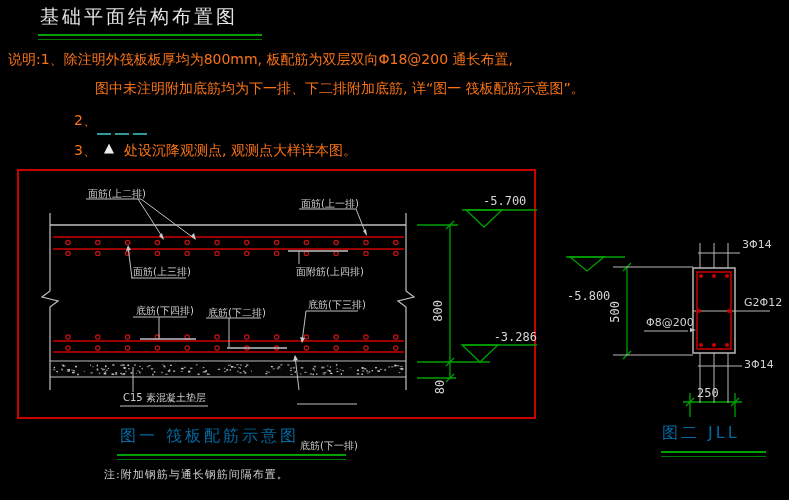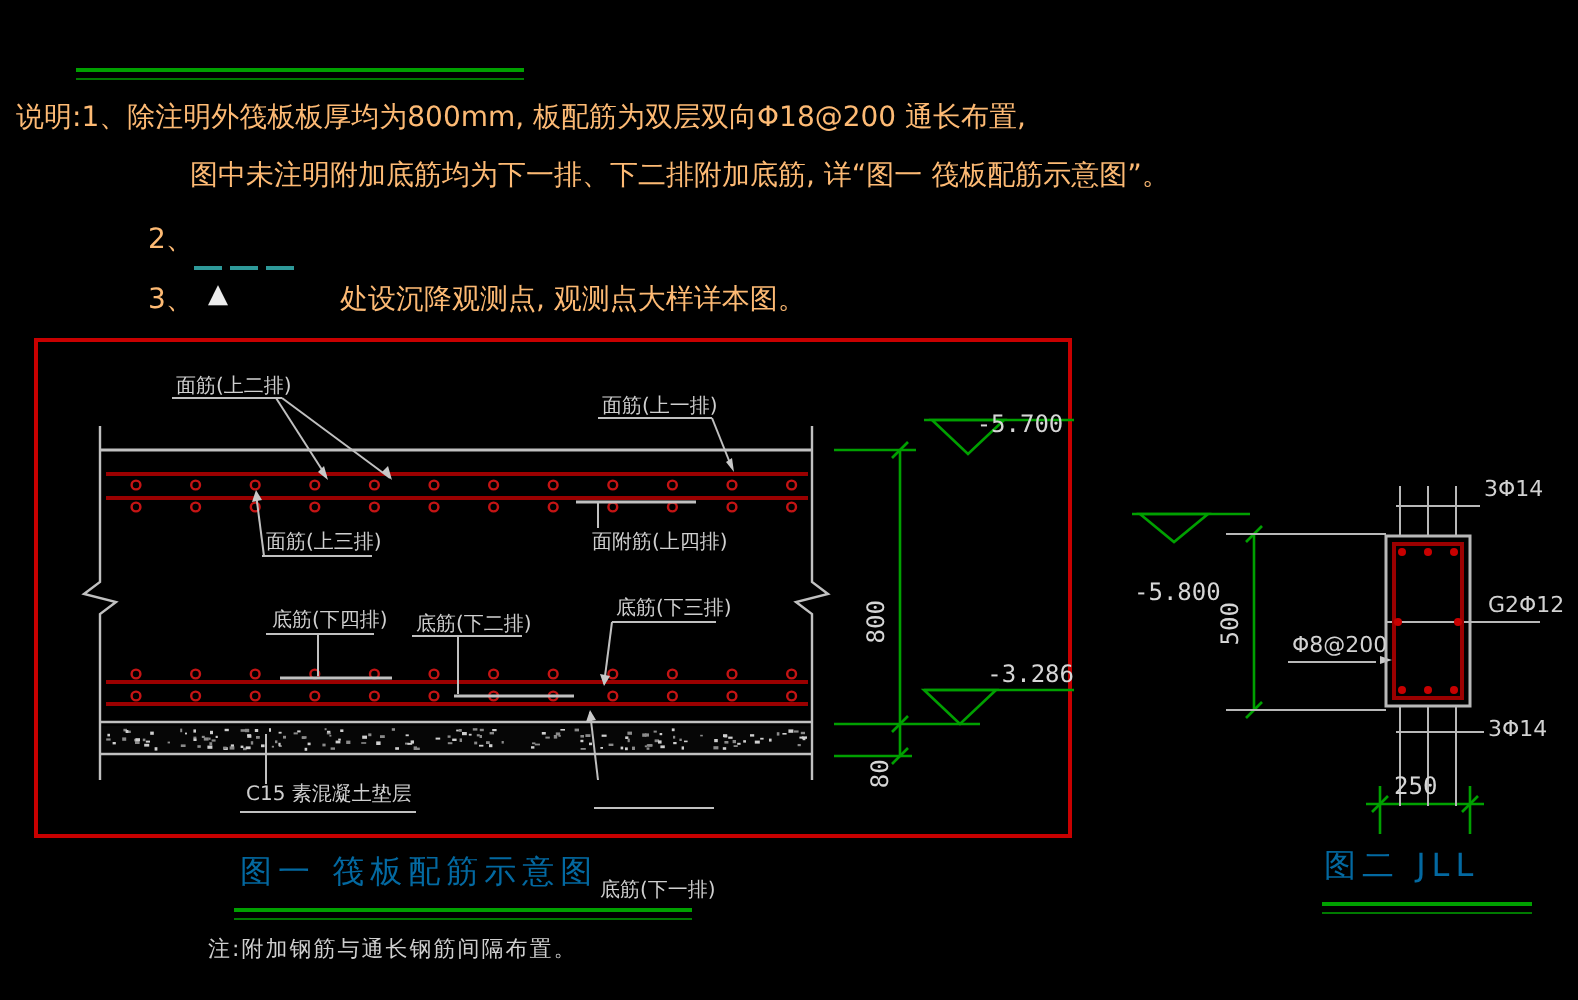--- a/index.html
+++ b/index.html
@@ -2,42 +2,42 @@
 <html><head>
 <meta charset="utf-8">
 <style>
   html,body{margin:0;padding:0;background:#000;}
   #viewport{position:relative;width:789px;height:500px;background:#000;overflow:hidden;
             font-family:"DejaVu Sans",sans-serif;}
   .txt{position:absolute;color:#d6d6d6;white-space:nowrap;line-height:1.15;}
   #title{left:40px;top:6px;font-size:19px;letter-spacing:3px;color:#e4e4e4;}
   .dul{position:absolute;height:3px;border-top:2px solid #00a000;border-bottom:1px solid #007a00;}
   #ul-title{left:38px;top:34px;width:224px;}
-  .note{font-size:14px;color:#fdba74;}
+  .note{font-size:14px;color:#f97316;}
   #n1{left:8px;top:51px;}
   #n1b{left:95px;top:80px;}
   #n2num{left:74px;top:112px;}
   #n2dash{position:absolute;left:97px;top:120px;width:56px;height:3px;}
   #n2dash i{display:inline-block;width:14px;height:2.5px;background:#2e9999;margin-right:4px;}
   #n2text{left:153px;top:112px;}
   #n3num{left:74px;top:142px;}
   #n3tri{left:104px;top:141px;color:#ececec;font-size:13px;}
-  #n3text{left:124px;top:142px;margin-left:46px;}
+  #n3text{left:124px;top:142px;}
   .lbl{font-size:10px;color:#cfcfcf;}
   #lb-top2{left:88px;top:188px;}
   #lb-top1{left:301px;top:198px;}
   #lb-top3{left:133px;top:266px;}
   #lb-top4{left:296px;top:266px;}
   #lb-bot4{left:136px;top:305px;}
   #lb-bot2{left:208px;top:307px;}
   #lb-bot3{left:308px;top:299px;}
   #lb-bot1{left:300px;top:392px;margin-top:48px;}
   #lb-cushion{left:123px;top:392px;}
   .dimtxt{font-size:12px;color:#d6d6d6;font-family:"DejaVu Sans Mono",monospace;}
-  #el-570{left:483px;top:206px;width:54px;text-align:center;}
+  #el-570{left:483px;top:195px;width:54px;text-align:left;}
   #el-650{left:483px;top:331px;width:54px;text-align:right;}
   #el-580{left:567px;top:242px;margin-top:48px;}
   .rot{transform:rotate(-90deg);transform-origin:center;text-align:center;}
   #dim-800{left:423px;top:304px;width:32px;}
   #dim-80{left:428px;top:380px;width:26px;}
   #dim-500{left:600px;top:305px;width:32px;}
   #dim-250{left:697px;top:387px;width:32px;text-align:left;}
   .f2lbl{font-size:11px;color:#d2d2d2;}
   #lb-3d14t{left:742px;top:239px;}
   #lb-g2{left:744px;top:297px;}
@@ -376,20 +376,21 @@
         <circle cx="714" cy="276" r="2"></circle>
         <circle cx="727" cy="276" r="2"></circle>
       <circle cx="701" cy="345" r="2"></circle>
         <circle cx="714" cy="345" r="2"></circle>
         <circle cx="727" cy="345" r="2"></circle>
       <circle cx="699" cy="311" r="2"></circle>
         <circle cx="729" cy="311" r="2"></circle>
     </g>
   </svg>
 
+  <div class="txt" id="title">基础平面结构布置图</div>
   <div class="dul" id="ul-title"></div>
 
   <div class="txt note" id="n1"><span>说明:1、</span><span>除注明外筏板板厚均为800mm, 板配筋为双层双向Φ18@200 通长布置,</span></div>
   <div class="txt note" id="n1b">图中未注明附加底筋均为下一排、下二排附加底筋, 详“图一 筏板配筋示意图”。</div>
   <div class="txt note" id="n2num">2、</div>
   <div id="n2dash"><i></i><i></i><i></i></div>
   <div class="txt note" id="n3num">3、</div>
   <div class="txt" id="n3tri">▲</div>
   <div class="txt note" id="n3text">处设沉降观测点, 观测点大样详本图。</div>
 

